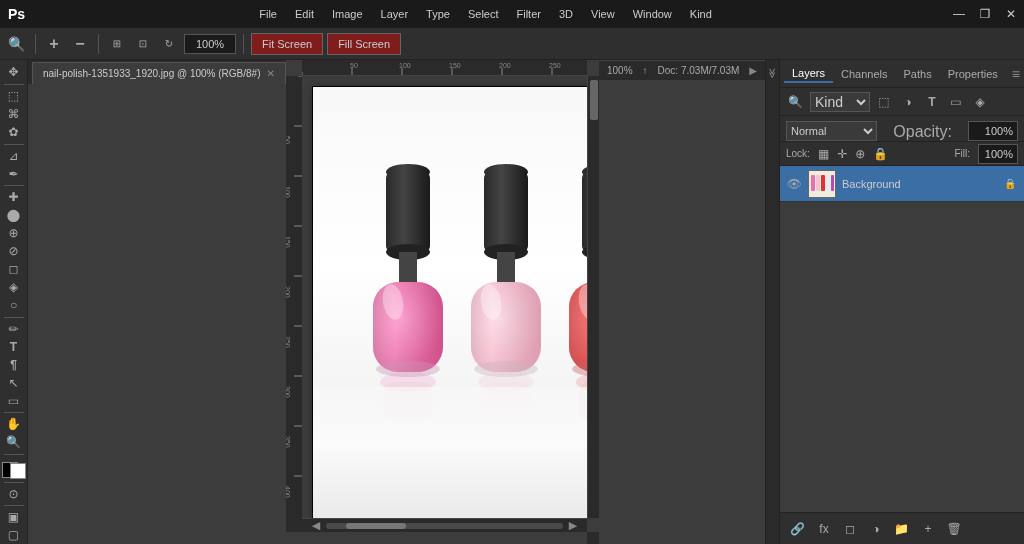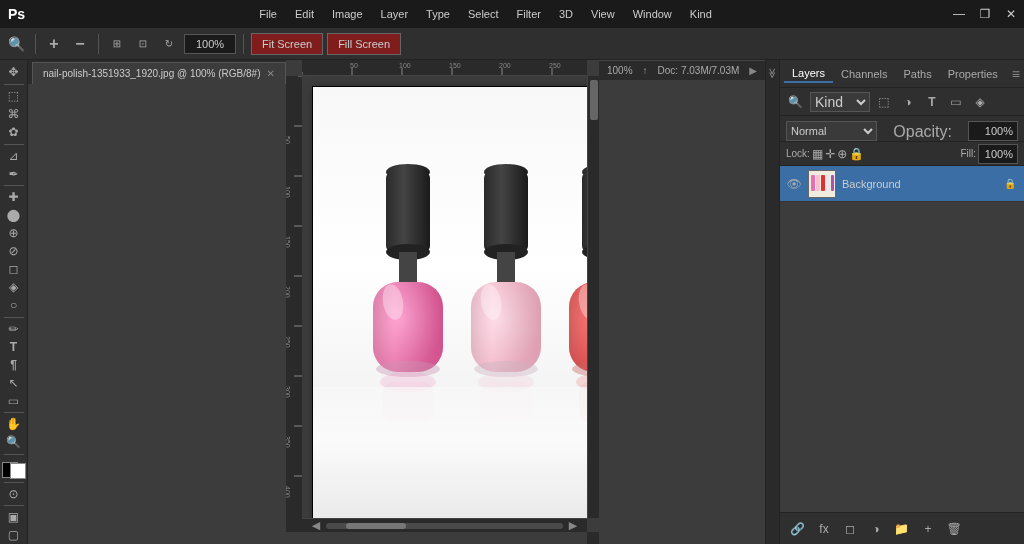--- a/index.html
+++ b/index.html
@@ -117,21 +117,21 @@
     .layers-tool-icon { width: 20px; height: 20px; display: flex; align-items: center; justify-content: center; color: #aaa; font-size: 12px; cursor: pointer; }
     .layers-kind-select { width: 60px; height: 20px; background: #3a3a3a; border: 1px solid #555; color: #ccc; font-size: 14px; }
     #blend-row {
       height: 26px; background: #2f2f2f; display: flex; align-items: flex-end; padding: 0 6px; gap: 16px;
       border-bottom: 1px solid #222;
     }
     .blend-select { width: 110px; height: 20px; background: #3a3a3a; border: 1px solid #555; color: #ccc; font-size: 11px; }
     .blend-label { color: #aaa; font-size: 16px; }
     .blend-value { width: 50px; height: 20px; background: #1a1a1a; border: 1px solid #555; color: #ccc; font-size: 11px; text-align: right; padding-right: 4px; }
     #lock-row {
-      height: 24px; background: #2f2f2f; display: flex; align-items: center; padding: 0 6px; gap: 2px;
+      height: 24px; background: #2f2f2f; display: flex; align-items: center; padding: 0 6px; gap: 8px;
       border-bottom: 1px solid #222; font-size: 10px; color: #aaa;
     }
     .lock-icon { font-size: 12px; color: #aaa; cursor: pointer; }
     .lock-separator { flex: 1; }
     #layers-list { flex: 1; background: #3c3c3c; overflow-y: auto; }
     .layer-item {
       height: 36px; display: flex; align-items: center; padding: 0 6px; gap: 6px;
       border-bottom: 1px solid #333; cursor: pointer;
     }
     .layer-item.selected { background: #3a6ea5; }

